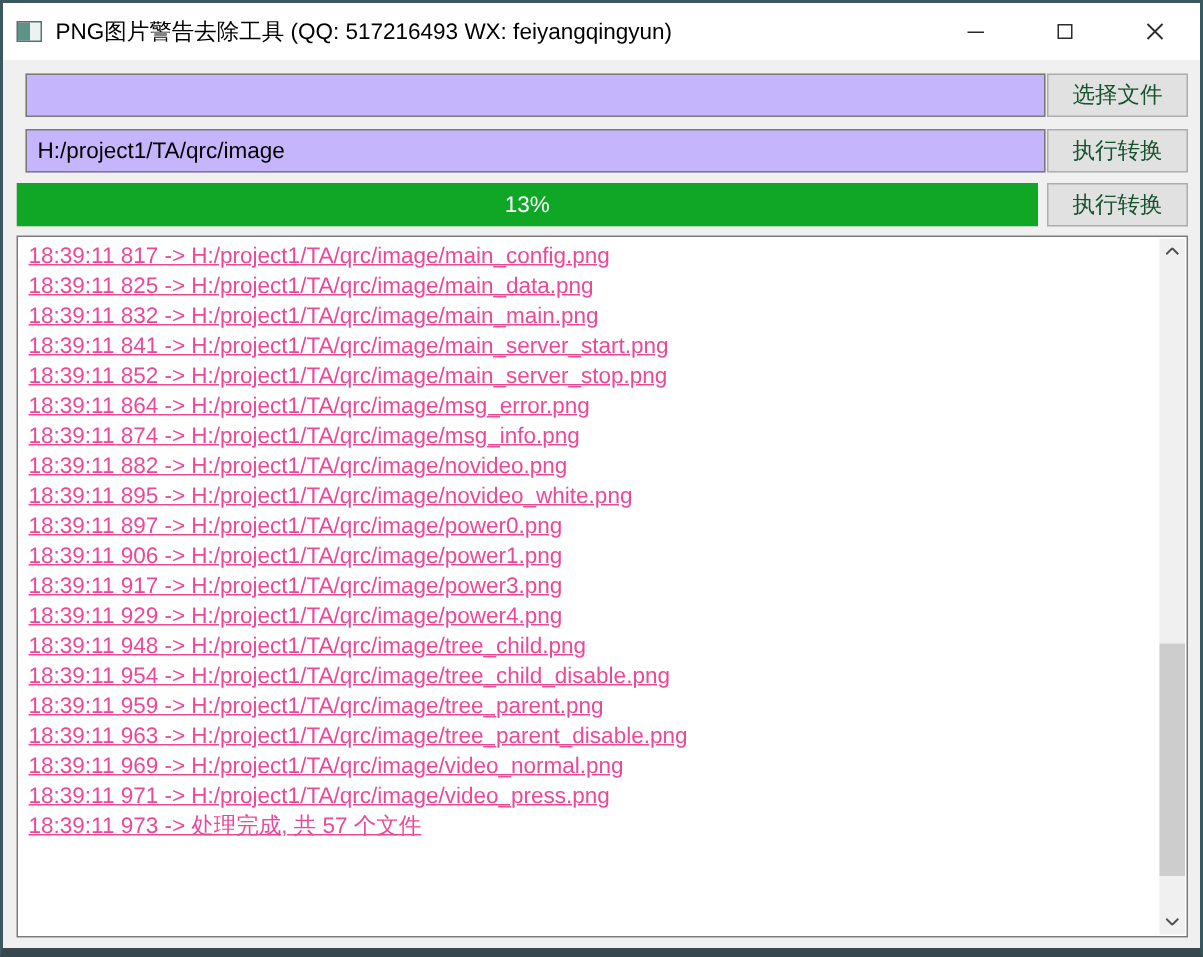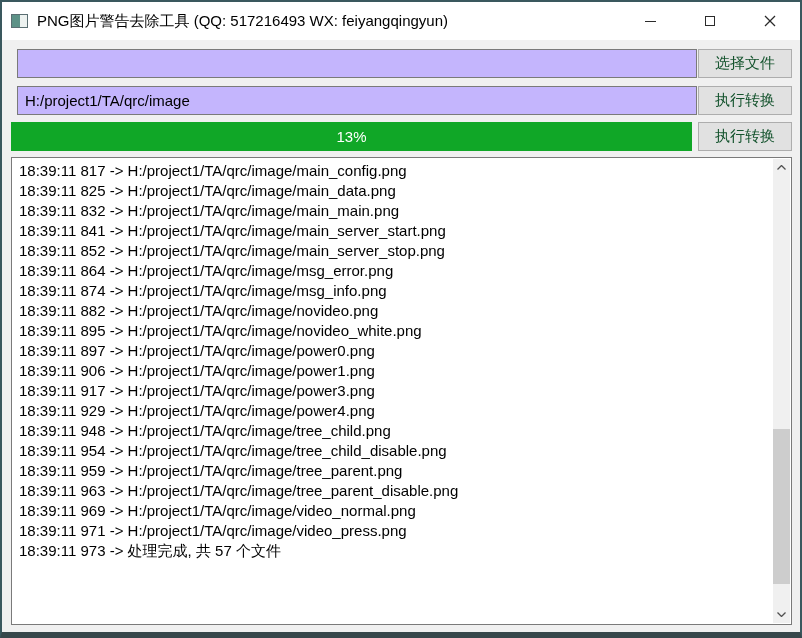--- a/index.html
+++ b/index.html
@@ -56,22 +56,23 @@
   .progress-fill { position:absolute; left:0; top:0; bottom:0; width:0; }
   .progress-label {
     position:absolute; inset:0; display:flex; align-items:center; justify-content:center;
     color:#ffffff; font-size:15px;
   }
 
   
   .log {
     position:absolute; left:9px; top:155px; width:781px; height:468px;
     background:#ffffff; border:1px solid #7a7a7a;
-    font-size:15px; line-height:20px; color:#000000;
+    font-size:15px; line-height:20px; color:#ec4899;
     overflow:hidden;
+    text-decoration:underline;
   }
   .log-lines { padding:3px 24px 0 7px; }
   .log-line { white-space:nowrap; }
 
   .scrollbar {
     position:absolute; top:1px; right:1px; bottom:1px; width:17px;
     background:#f0f0f0;
   }
   .scroll-btn {
     position:absolute; left:0; width:17px; height:17px;

